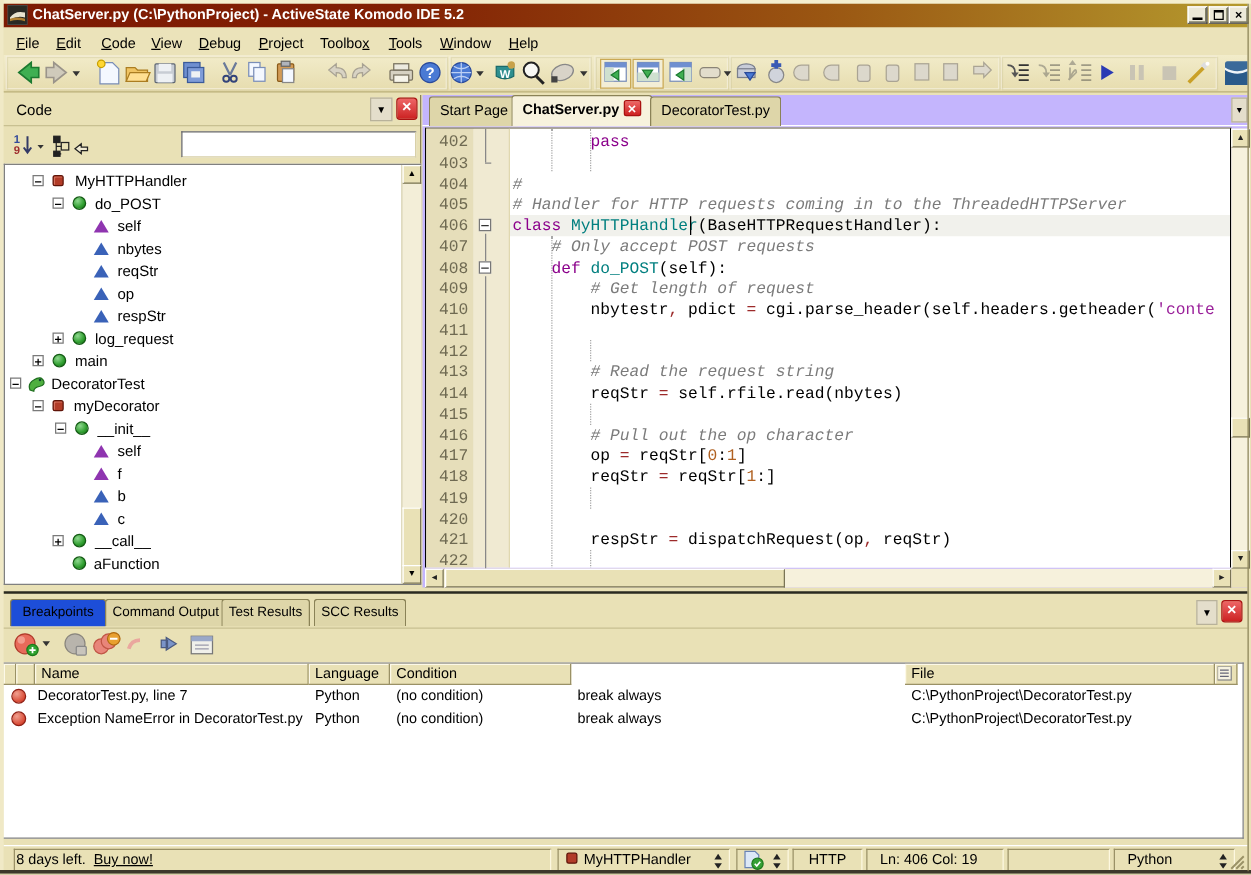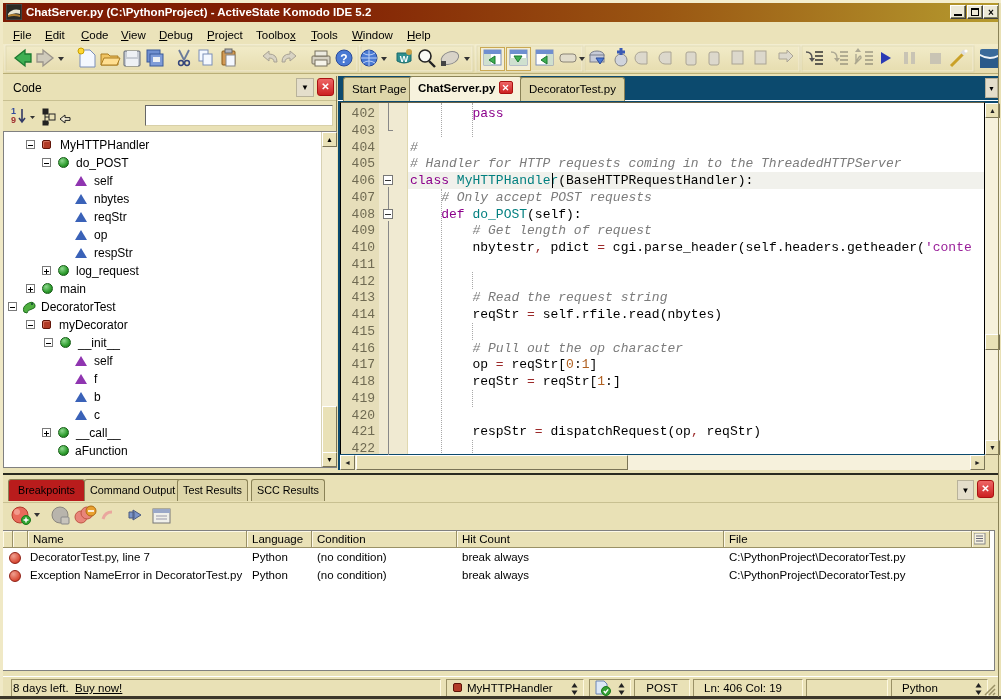--- a/index.html
+++ b/index.html
@@ -28,41 +28,41 @@
 .trow{position:absolute;height:18px;line-height:18px;white-space:nowrap;color:#000}
 .ebox{position:absolute;width:9px;height:9px;top:4px;background:#fff;border:1px solid #7a7a7a;font-size:9px}
 .ebox i{position:absolute;left:1px;top:4px;width:5px;height:1px;background:#000}
 .ebox.plus b{position:absolute;left:3px;top:2px;width:1px;height:5px;background:#000}
 .csq{position:absolute;width:9px;height:9px;top:4px;background:#b23c28;border:1px solid #5f1408;border-radius:2px;box-shadow:inset 1px 1px 0 #d4705c}
 .gfn{position:absolute;width:11px;height:11px;top:3px;border-radius:50%;background:radial-gradient(circle at 35% 30%,#8fd88f,#2f9e2f 60%,#156715);border:1px solid #145c14}
 .tri{position:absolute;width:0;height:0;top:4px;border-left:6px solid transparent;border-right:6px solid transparent}
 .tri.b{border-bottom:10px solid #3a62b8}
 .tri.p{border-bottom:10px solid #8f35b0}
 
-#editor{left:338px;top:76px;width:660px;height:394px;background:#0c4a6e}
+#editor{left:338px;top:76px;width:660px;height:394px;background:#c4b5fd}
 #tabbar{position:absolute;left:0;top:0;width:100%;height:25px;border-bottom:1px solid #fff}
 .tab{position:absolute;top:1px;height:24px;background:#ded6a9;border:1px solid #8a8257;border-bottom:none;border-radius:3px 3px 0 0;font-size:11.5px;line-height:22px;padding:0 8px;color:#000}
 .tab.active{background:#f7f2dd;font-weight:bold;top:0;height:25px}
 #edmain{position:absolute;left:2px;top:26px;width:645px;height:352px;background:#fff;border:1px solid #000;border-width:1px 1px 0 1px;border-top-color:#6b644a}
 #gutter{position:absolute;left:0;top:0;width:38px;height:100%;background:#e6deba}
 #foldm{position:absolute;left:38px;top:0;width:29px;height:100%;background:#f0ead2;border-right:1px solid #e0d8b0}
 #code{position:absolute;left:67px;top:0;right:0;bottom:0;background:#fff;overflow:hidden}
 pre{font-family:"Liberation Mono",monospace;font-size:13px;margin:0}
 .cl{position:absolute;height:17px;line-height:17px;white-space:pre}
-.gn{position:absolute;left:0;width:34px;text-align:right;padding-left:10px;color:#6f6a52;font-family:"Liberation Mono",monospace;font-size:13px;height:17px;line-height:17px}
+.gn{position:absolute;left:0;width:34px;text-align:center;padding-left:10px;color:#6f6a52;font-family:"Liberation Mono",monospace;font-size:13px;height:17px;line-height:17px}
 .cmt{color:#7b7b7b;font-style:italic}
 .kw{color:#8b008b}
 .fn{color:#007f7f}
 .op{color:#9c2a2a}
 .num{color:#b06020}
 .str{color:#9a209a}
 
 #botpanel{left:3px;top:473px;width:995px;height:201px;background:#e9e1b6;border-top:2px solid #2a2a20}
 .btab{position:absolute;top:4px;height:22px;background:#ded6a9;border:1px solid #8a8257;border-bottom:none;border-radius:3px 3px 0 0;font-size:10.8px;line-height:21px;padding:0 5px}
-.btab.active{background:#b91c1c}
+.btab.active{background:#1d4ed8}
 #bp-toolbar{position:absolute;left:0;top:27px;width:100%;height:26px;border-top:1px solid #c8c091}
 #bp-table{position:absolute;left:0px;top:55px;right:3px;height:141px;background:#fff;border:1px solid #808080;border-left:none}
 .th{position:absolute;top:0;height:17px;background:#e9e1b6;border-right:1px solid #9a9166;border-bottom:1px solid #9a9166;font-size:11.5px;line-height:16px;padding-left:5px;color:#000;box-shadow:inset 0 1px 0 #fdf9e8,inset 1px 0 0 #fdf9e8}
 .td{position:absolute;font-size:11.5px;line-height:18px;white-space:nowrap;color:#000}
 
 #statusbar{left:3px;top:676px;width:995px;height:22px;background:#e9e1b6;border-top:1px solid #fff;font-size:11.5px}
 .sect{position:absolute;top:2px;height:18px;border:1px solid #9a9166;border-color:#9a9166 #fdf8e0 #fdf8e0 #9a9166;line-height:16px}
 .sbtn{position:absolute;width:15px;height:15px;background:#e9e1b6;border:1px solid #fff;border-right-color:#7a7456;border-bottom-color:#7a7456;font-size:7px;text-align:center;line-height:14px;color:#222}
 .guide{position:absolute;width:0;border-left:1px dotted #a8a8a8}
 .fbox{position:absolute;left:4px;width:10px;height:10px;background:#fff;border:1px solid #777}
@@ -491,21 +491,20 @@
         <rect x="150" y="6" width="17" height="4" fill="#9aa8c8"></rect>
         <path d="M153 13 h11 M153 16 h11" stroke="#99a" stroke-width="1"></path>
   </svg>
  </div>
  <div id="bp-table">
   <div class="th" style="left:0;width:10px"></div>
   <div class="th" style="left:10px;width:15px"></div>
   <div class="th" style="left:25px;width:219px">Name</div>
   <div class="th" style="left:244px;width:65px">Language</div>
   <div class="th" style="left:309px;width:145px">Condition</div>
-  <div class="th" style="left:454px;width:267px">Hit Count</div>
   <div class="th" style="left:721px;width:248px">File</div>
   <div class="th" style="left:969px;width:18px">
         <svg width="12" height="12" style="position:absolute;left:2px;top:2px">
           <rect x="0" y="0" width="11" height="11" fill="#f6f2e0" stroke="#888"></rect>
           <path d="M2 3 h7 M2 5.5 h7 M2 8 h7" stroke="#667"></path>
         </svg>
       </div>
   <div class="td" style="left:6px;top:20px"><span style="display:inline-block;width:12px;height:12px;border-radius:50%;background:radial-gradient(circle at 35% 30%,#f0a090,#d84a35 70%,#a02515);border:1px solid #902015"></span></div>
   <div class="td" style="left:27px;top:17px">DecoratorTest.py, line 7</div>
   <div class="td" style="left:249px;top:17px">Python</div>
@@ -530,21 +529,21 @@
       <svg width="20" height="16" style="position:absolute;left:3px;top:0px">
         <path d="M3 1 h8 l3 3 v10 h-11 z" fill="#dce8f6" stroke="#6a84b4"></path>
         <circle cx="13" cy="11" r="4.5" fill="#35a035" stroke="#1d7a1d"></circle>
         <path d="M10.8 11 l1.6 1.8 2.8 -3.4" stroke="#fff" stroke-width="1.4" fill="none"></path>
       </svg>
       <svg width="7" height="12" style="position:absolute;right:5px;top:3px">
         <path d="M3.5 0 L6.5 4.5 H0.5 Z" fill="#222"></path>
         <path d="M3.5 12 L6.5 7.5 H0.5 Z" fill="#222"></path>
       </svg>
     </span>
- <span class="sect" style="left:631px;width:56px;text-align:center">POST</span>
+ <span class="sect" style="left:631px;width:56px;text-align:center">HTTP</span>
  <span class="sect" style="left:690px;width:110px;padding-left:10px">Ln: 406 Col: 19</span>
  <span class="sect" style="left:803px;width:82px"></span>
  <span class="sect" style="left:888px;width:97px;padding-left:10px">Python<svg width="7" height="12" style="position:absolute;right:5px;top:3px">
         <path d="M3.5 0 L6.5 4.5 H0.5 Z" fill="#222"></path>
         <path d="M3.5 12 L6.5 7.5 H0.5 Z" fill="#222"></path>
       </svg></span>
  <svg width="14" height="14" style="position:absolute;right:1px;top:6px">
       <path d="M12 2 L2 12 M12 6 L6 12 M12 10 L10 12" stroke="#9a9166" stroke-width="1.5"></path>
     </svg>
 </div>

